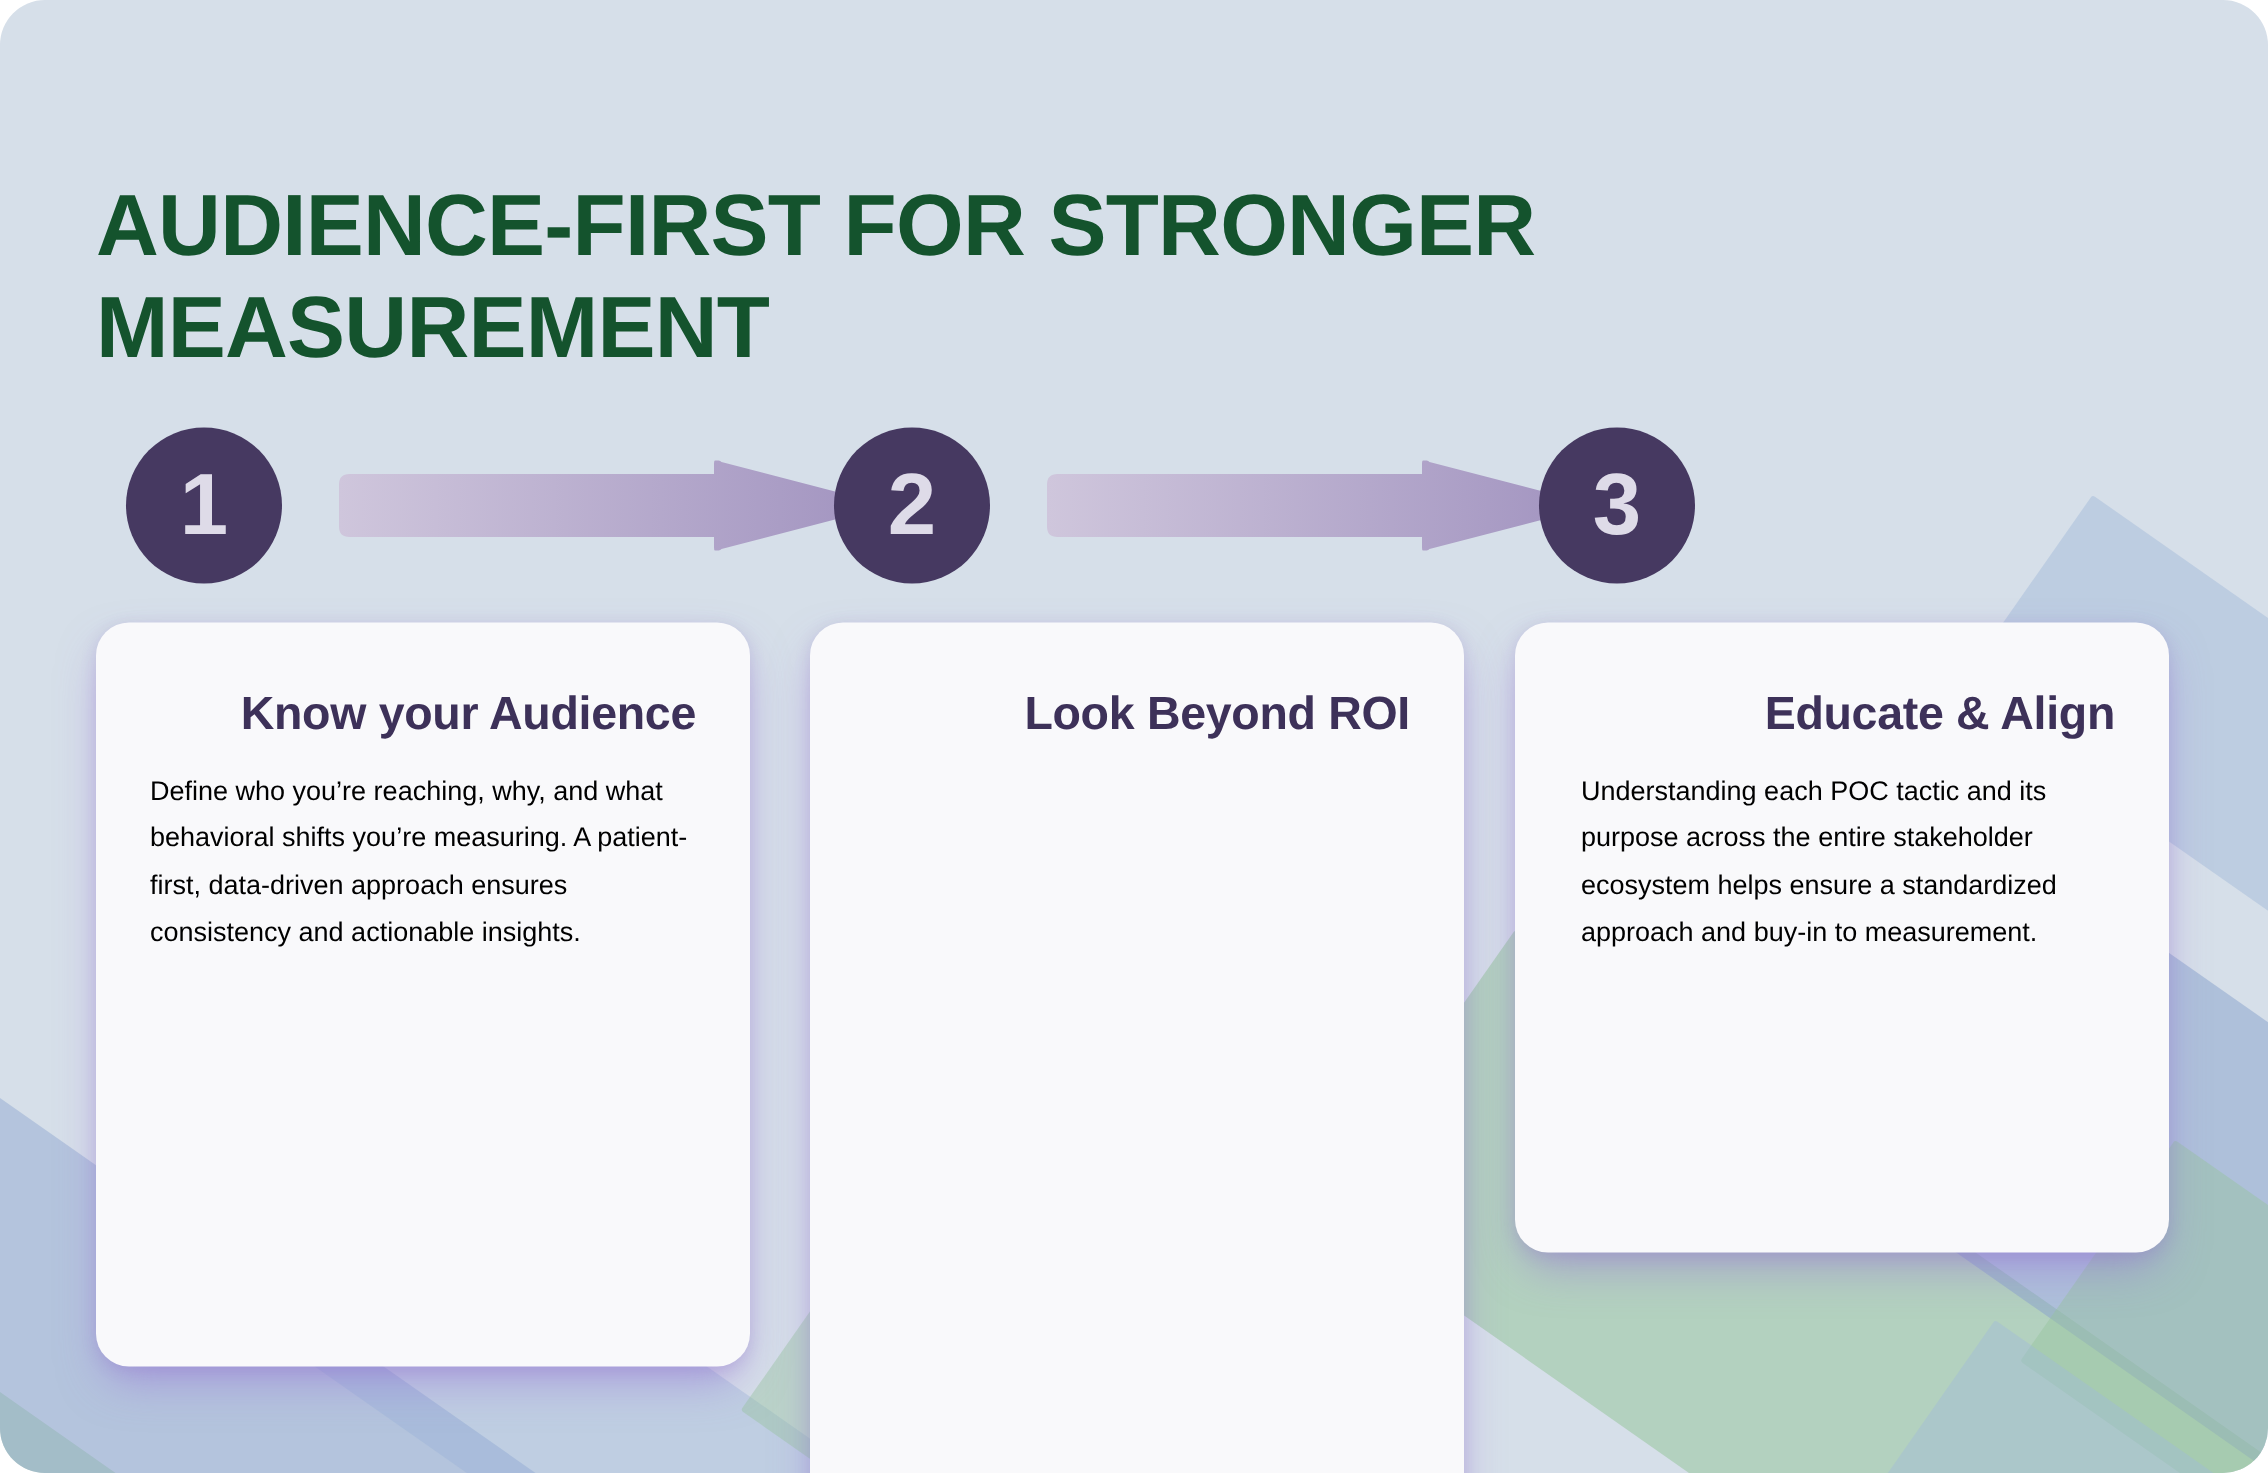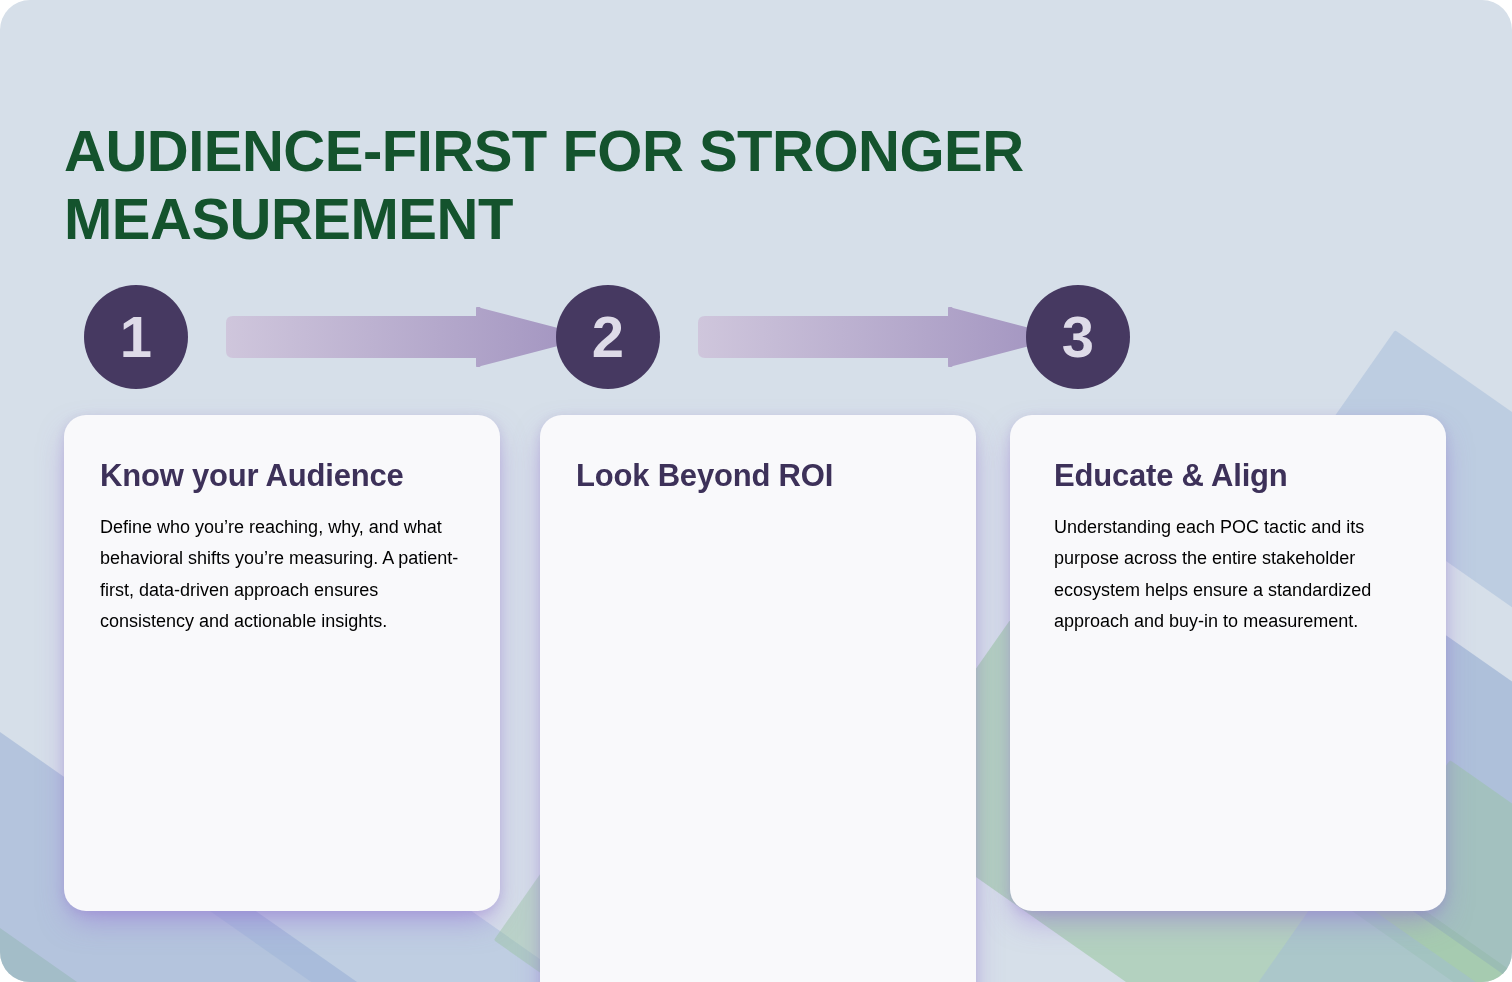--- a/index.html
+++ b/index.html
@@ -161,29 +161,30 @@
     width: 436px;
     background: #f9f9fb;
     border-radius: 22px;
     box-shadow: 0 14px 30px -6px rgba(150, 110, 215, 0.55),
                 0 2px 10px rgba(120, 100, 180, 0.18);
     box-sizing: border-box;
     padding: 42px 36px 34px 36px;
   }
   .card-1 { left: 0px;   height: 496px; }
   .card-2 { left: 476px; height: 616px; }
-  .card-3 { left: 946px; height: 496px; padding-left: 44px; }
+  .card-3 { left: 946px; height: 420px; padding-left: 44px; }
 
   .card-heading {
     font-size: 31px;
     font-weight: 700;
     line-height: 1.25;
     color: #3d3159;
     margin: 0 0 16px 0;
     letter-spacing: -0.2px;
+    text-align: right;
   }
   .card-body {
     font-size: 18px;
     line-height: 1.75;
     color: #000000;
     margin: 0;
   }
 </style>
 </head>
 <body>

